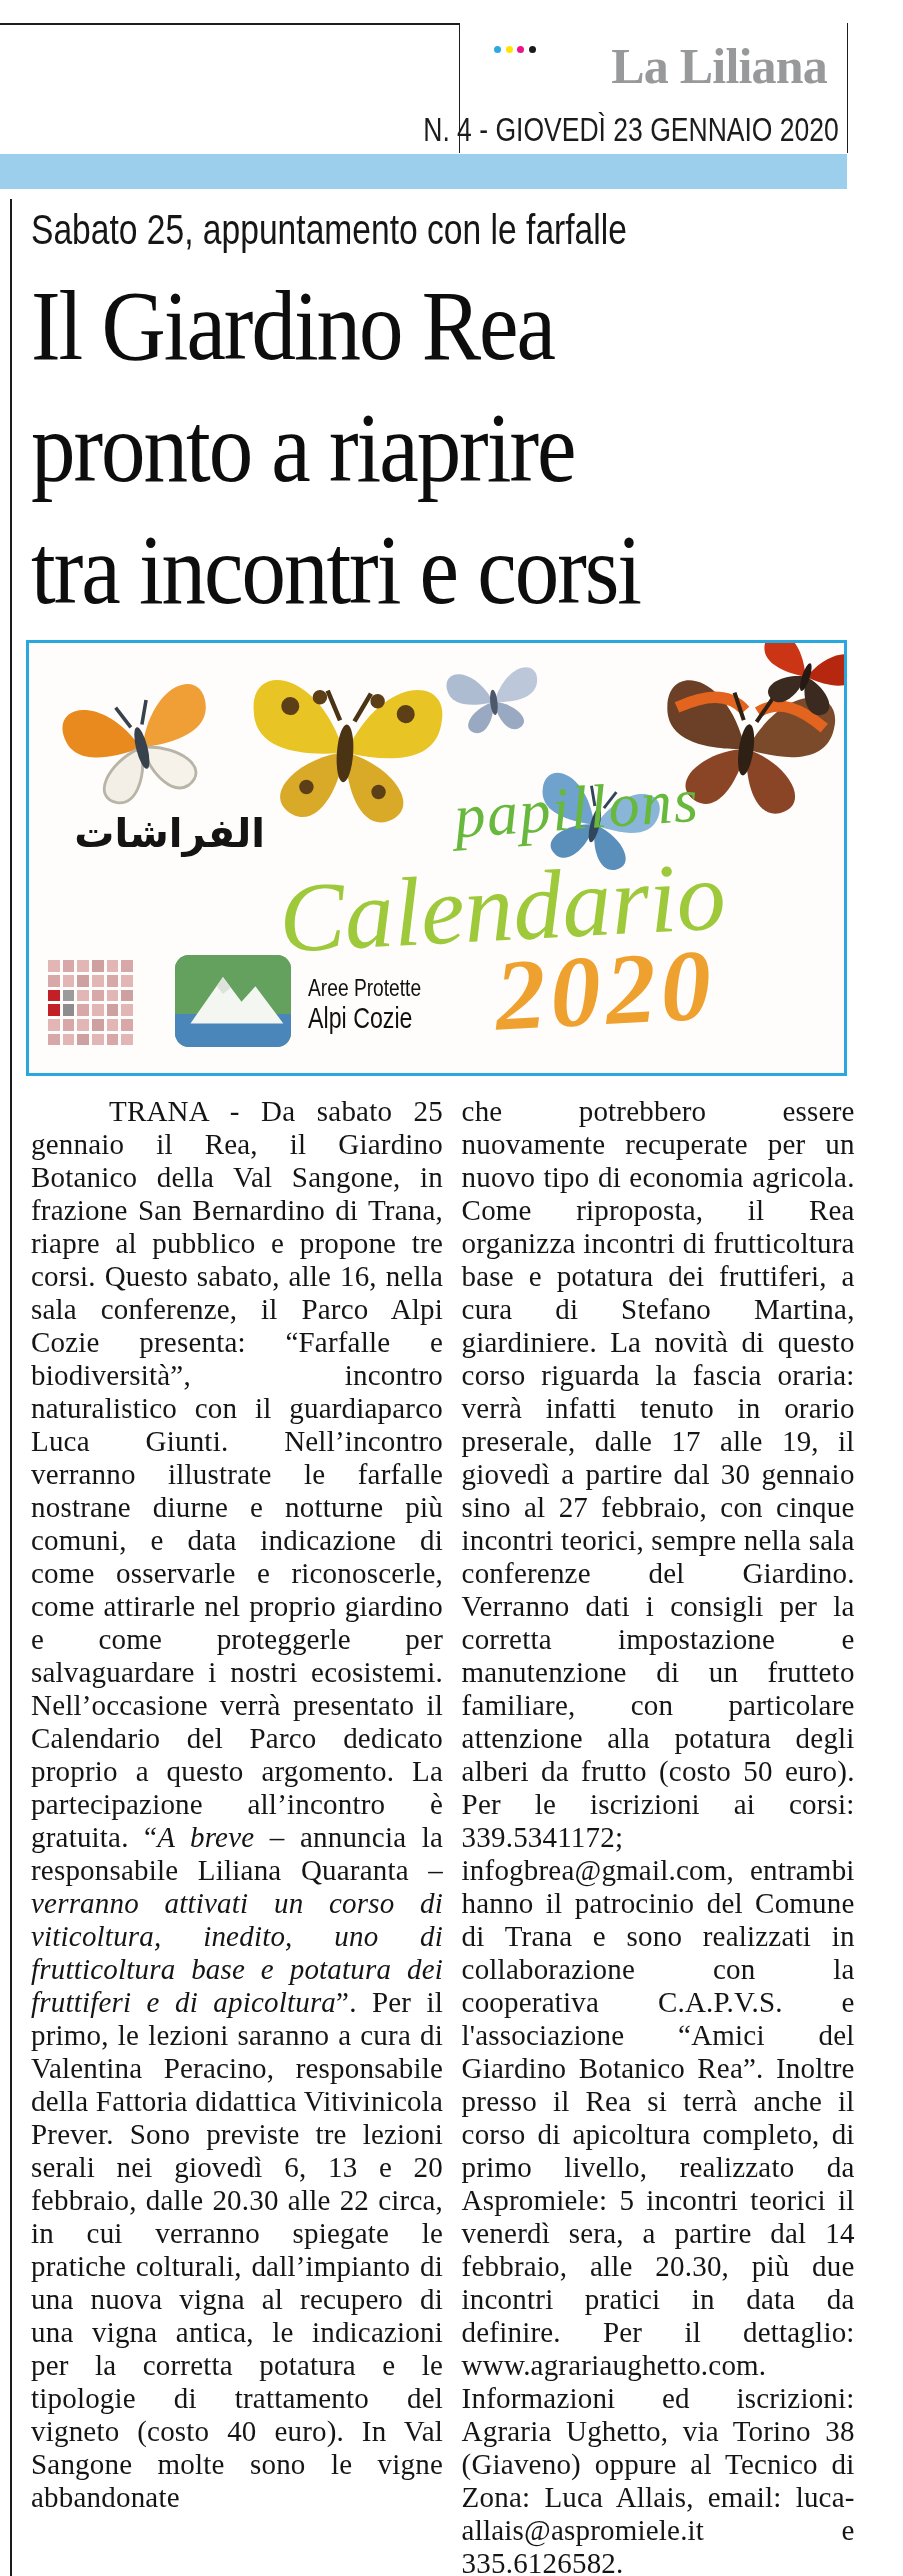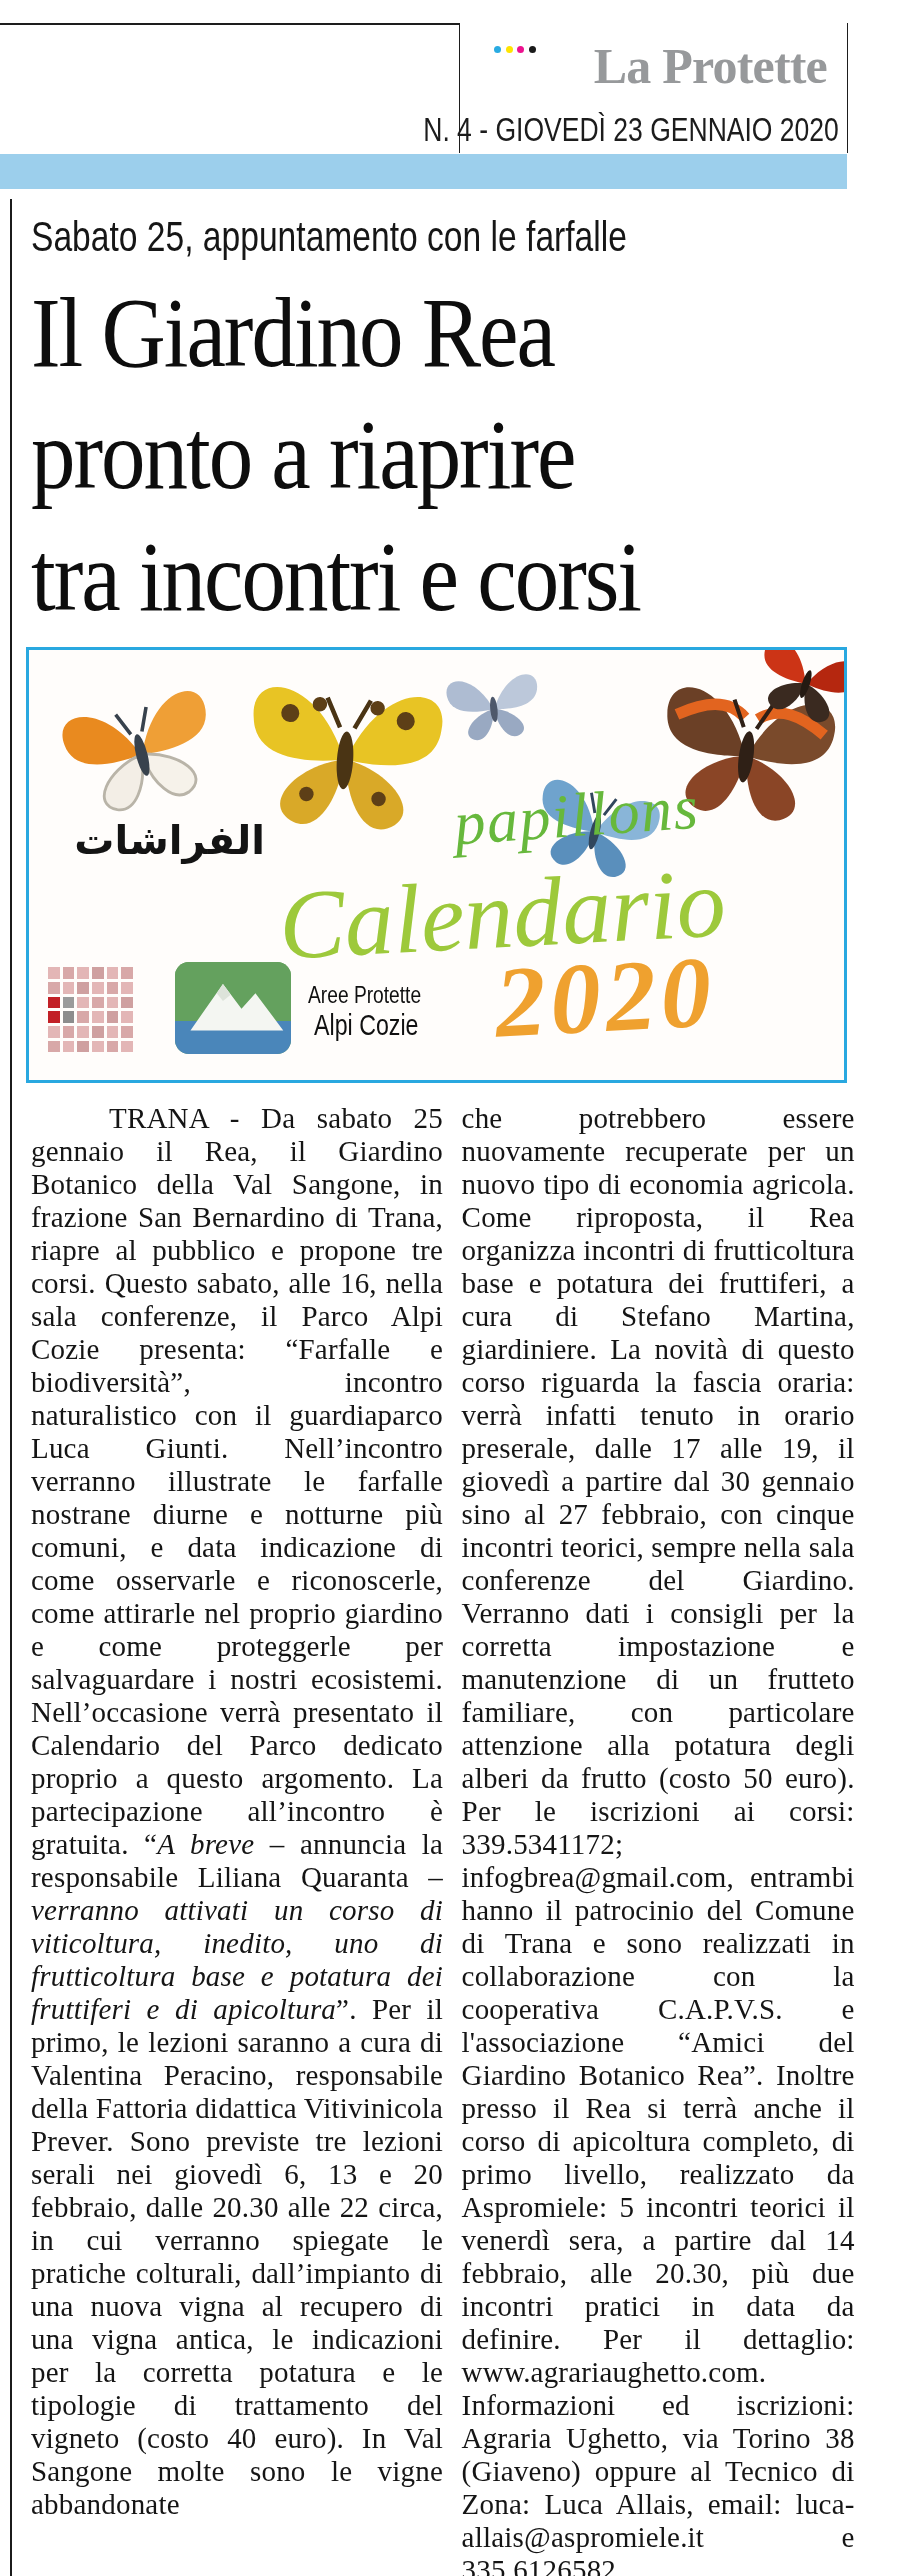--- a/index.html
+++ b/index.html
@@ -15,21 +15,21 @@
         font-weight:700;font-size:50px;letter-spacing:-0.8px;white-space:nowrap;}
   .mast-issue{position:absolute;right:7.8px;top:87px;font-family:"Liberation Sans",sans-serif;
         font-size:34px;color:#1c1c1c;white-space:nowrap;}
   .condR{display:inline-block;transform:scaleX(0.78);transform-origin:100% 50%;white-space:nowrap;}
   .condL{display:inline-block;transform:scaleX(0.80);transform-origin:0 50%;white-space:nowrap;}
   .blue-bar{position:absolute;left:0;top:154px;width:847px;height:35px;}
   .left-rule{position:absolute;left:10px;top:199px;width:2.3px;bottom:0;background:#1b1b1b;}
   
   .article{position:absolute;left:31px;top:196px;width:824px;}
   .kicker{font-family:"Liberation Sans",sans-serif;font-size:42px;line-height:48px;
-        margin-top:17px;color:#161616;}
+        margin-top:10px;color:#161616;}
   .headline{margin-top:11px;font-family:"Liberation Serif",serif;font-weight:400;color:#0d0d0d;
         font-size:100px;line-height:122px;letter-spacing:-2.3px;
         transform:scaleX(0.89);transform-origin:0 0;width:927px;white-space:nowrap;}
   
   .figure{position:relative;margin-left:-4.7px;margin-top:9.3px;width:815px;height:430px;
         border:3.1px solid #29a8e0;background:#fffdfb;overflow:hidden;}
   .bfly{position:absolute;}
   .fig-arabic{position:absolute;left:45px;top:155px;font-family:"DejaVu Sans",sans-serif;
         font-size:40px;font-weight:700;color:#141414;letter-spacing:1.6px;margin-top:12px;}
   .fig-papillons{position:absolute;left:425px;top:130px;font-family:"Liberation Serif",serif;
@@ -40,21 +40,21 @@
         font-style:italic;font-weight:700;font-size:101px;transform:rotate(-3deg);letter-spacing:4.7px;}
   .region-grid{position:absolute;left:18.6px;top:317px;display:grid;
         grid-template-columns:repeat(6,11.6px);grid-auto-rows:11.6px;gap:3.1px;}
   .park-logo{position:absolute;left:146px;top:312px;width:116px;height:92px;border-radius:14px;
         overflow:hidden;background:#64a15e;}
   .park-logo .sky{position:absolute;left:0;top:0;width:100%;height:64%;background:#64a15e;}
   .park-logo .water{position:absolute;left:0;bottom:0;width:100%;height:36%;background:#4a86ba;}
   .park-text{position:absolute;left:279px;top:329px;font-family:Liberation Sans, sans-serif;
         color:#101010;line-height:31px;}
   .park-text .l1{font-size:24px;}
-  .park-text .l2{font-size:29px;text-align:center;}
+  .park-text .l2{font-size:29px;}
   
   .caption{margin-top:18.6px;font-family:"Liberation Sans",sans-serif;font-weight:700;
         font-size:32px;color:#111;}
   .cols{display:flex;gap:18.6px;margin-top:18.6px;}
   .col{font-size:29px;line-height:33px;text-align:justify;color:#151515;
         letter-spacing:0.2px;}
   .col.left{width:412px;text-indent:78px;}
   .col.right{width:393px;}
 </style>
 </head>
@@ -63,21 +63,21 @@
 <div class="page">
 
   <div class="top-rule"></div>
   <div class="masthead-box">
     <div class="dots-row">
       <span class="dot" style="background: rgb(41, 171, 226);"></span>
       <span class="dot" style="background: rgb(255, 228, 0);"></span>
       <span class="dot" style="background: rgb(236, 18, 143);"></span>
       <span class="dot" style="background: rgb(26, 26, 26);"></span>
     </div>
-    <div class="mast-title" style="color: rgb(151, 153, 155);">La Protette</div>
+    <div class="mast-title" style="color: rgb(151, 153, 155);">La Liliana</div>
     <div class="mast-issue">
       <span class="condR">N. 4 - GIOVEDÌ 23 GENNAIO 2020</span>
     </div>
   </div>
   <div class="blue-bar" style="background: rgb(156, 207, 236);"></div>
   <div class="left-rule"></div>
 
   <div class="article">
 
     <div class="kicker">

